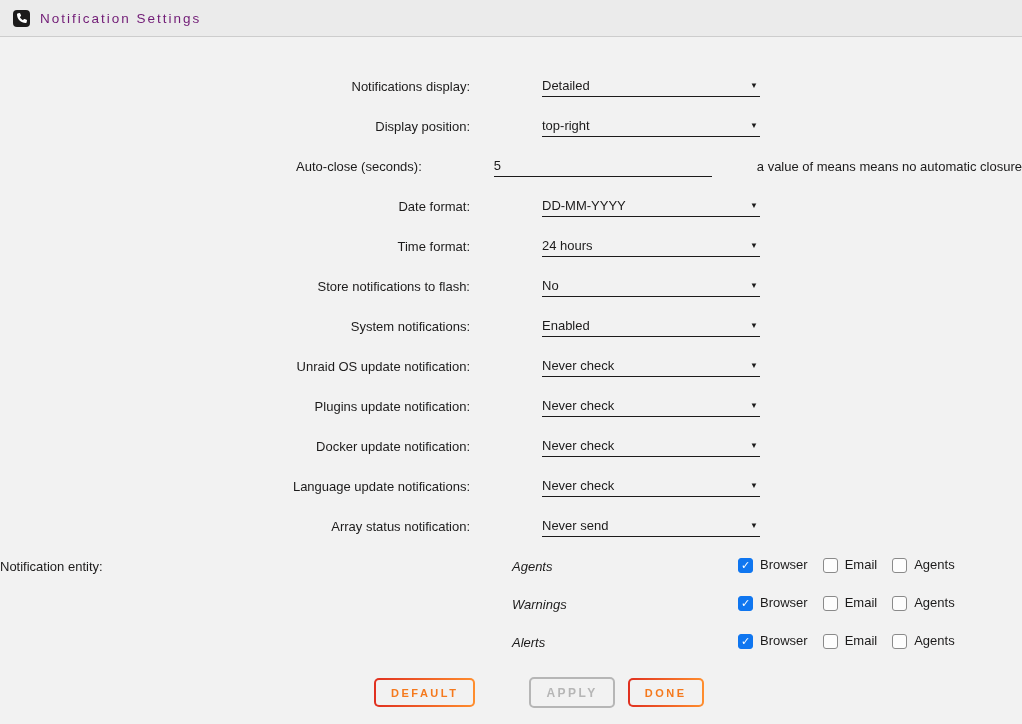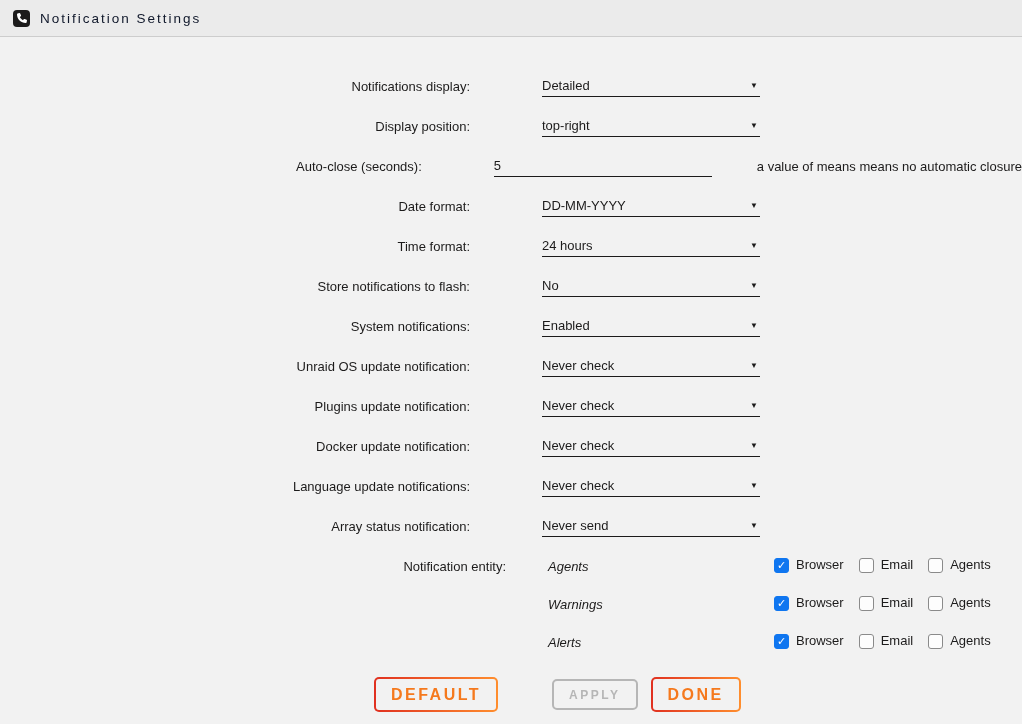--- a/index.html
+++ b/index.html
@@ -27,21 +27,21 @@
     border-radius: 4px;
     display: inline-flex;
     align-items: center;
     justify-content: center;
     margin-right: 10px;
   }
   .header .app-icon svg { width: 10px; height: 10px; }
   .header .title {
     font-size: 13.5px;
     letter-spacing: 2px;
-    color: #0f172a;
+    color: #701a75;
   }
 
   
   .form { padding-top: 41px; }
   .row { display: flex; align-items: flex-start; height: 40px; gap: 30px; }
   .row .label {
     width: 470px;
     text-align: right;
     padding-top: 1px;
     line-height: 16px;
@@ -71,21 +71,21 @@
     color: inherit;
     width: 100%;
     padding: 0;
     line-height: 16px;
     outline: none;
   }
   .row .note { margin-left: 15px; padding-top: 1px; line-height: 16px; white-space: nowrap; }
 
   
   .entity-row { display: flex; align-items: flex-start; height: 38px; }
-  .entity-row .label { width: 470px; text-align: right; padding-top: 1px; line-height: 16px; margin-left: 36px; }
+  .entity-row .label { width: 470px; padding-top: 1px; line-height: 16px; }
   .entity-row .entity-name {
     margin-left: 42px;
     width: 226px;
     font-style: italic;
     line-height: 16px;
     padding-top: 1px;
   }
   .cb-group { display: flex; align-items: center; margin-top: -1px; }
   .cb { display: inline-flex; align-items: center; margin-right: 15px; cursor: pointer; }
   .cb:last-child { margin-right: 12px; }
@@ -119,21 +119,21 @@
     border-radius: 5px;
     background: linear-gradient(90deg, var(--accent-red, #e03020), var(--accent-orange, #ff8e2e));
     display: inline-block;
     cursor: pointer;
   }
   .btn-grad .inner {
     display: block;
     background: var(--page-bg, #f2f2f2);
     border-radius: 3px;
     padding: 7px 15px 6px 15px;
-    font-size: 16px;
+    font-size: 11px;
     font-weight: bold;
     letter-spacing: 2.5px;
     color: var(--btn-text, #f5791d);
   }
   .btn-disabled {
     border: 2px solid #b6b6b6;
     border-radius: 5px;
     padding: 7px 15px 6px 15px;
     font-size: 12px;
     font-weight: bold;

